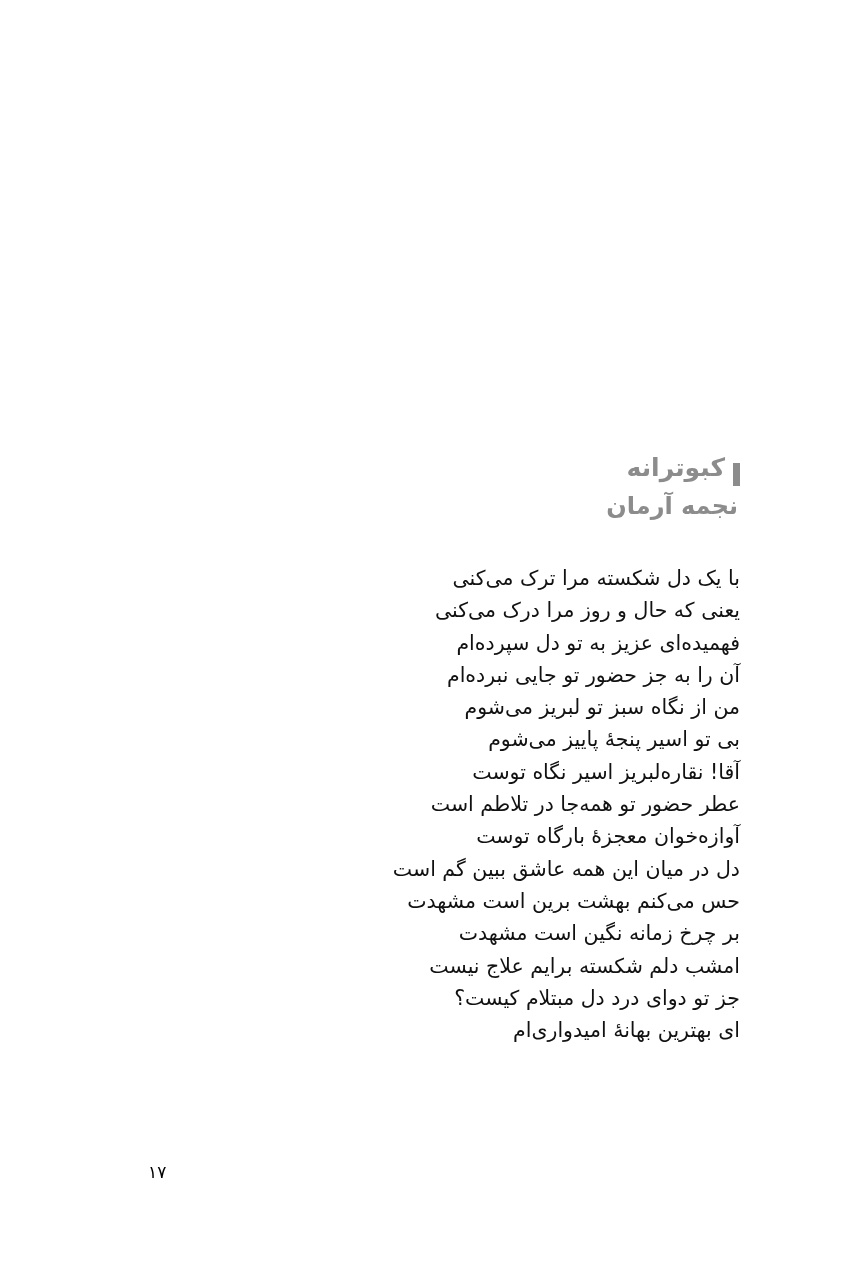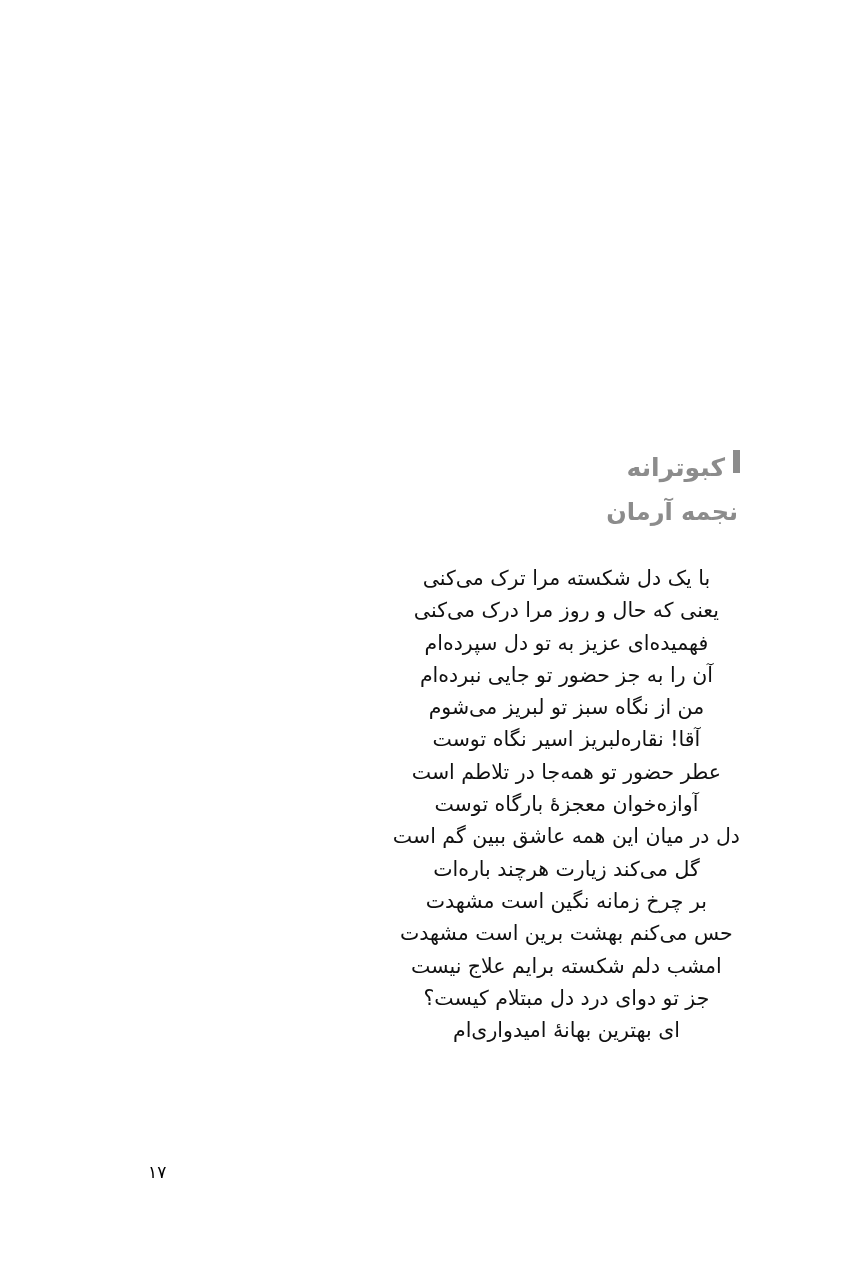--- a/index.html
+++ b/index.html
@@ -15,48 +15,48 @@
     position: absolute;
     right: 117px;
     top: 450px;
     direction: rtl;
     text-align: right;
     color: #8c8c8c;
   }
   .title-row {
     display: flex;
     flex-direction: row;
-    align-items: flex-start;
+    align-items: flex-end;
     gap: 8px;
     height: 36px;
   }
   .title-bar {
     width: 7px; height: 23px;
     background: #8c8c8c;
     display: inline-block;
   }
   .title {
     font-size: 25px;
     font-weight: bold;
     letter-spacing: 1px;
     line-height: 36px;
   }
   .author {
     font-size: 24px;
     font-weight: bold;
     line-height: 36px;
-    margin-top: 8px;
+    margin-top: 2px;
     padding-right: 2px;
   }
   .poem {
     position: absolute;
     right: 117px;
     top: 562px;
     direction: rtl;
-    text-align: center;
+    text-align: right;
     color: #111111;
     font-size: 20.5px;
     line-height: 32.3px;
     white-space: nowrap;
   }
   .poem-line { display: block; }
   .page-number {
     position: absolute;
     left: 148px;
     top: 1162px;
@@ -76,27 +76,27 @@
     </div>
     <div class="author">نجمه آرمان</div>
   </div>
 
   <div class="poem">
     <span class="poem-line">با یک دل شکسته مرا ترک می‌کنی</span>
     <span class="poem-line">یعنی که حال و روز  مرا درک می‌کنی</span>
     <span class="poem-line">فهمیده‌ای عزیز به تو دل سپرده‌ام</span>
     <span class="poem-line">آن را به جز حضور تو جایی نبرده‌ام</span>
     <span class="poem-line">من از نگاه سبز تو لبریز می‌شوم</span>
+    <span class="poem-line">بی تو اسیر پنجهٔ پاییز می‌شوم</span>
     <span class="poem-line">آقا! نقاره‌لبریز اسیر نگاه توست</span>
     <span class="poem-line">عطر حضور تو همه‌جا در تلاطم است</span>
     <span class="poem-line">آوازه‌خوان معجزهٔ بارگاه توست</span>
     <span class="poem-line">دل در میان این همه عاشق ببین گم است</span>
-    <span class="poem-line">گل می‌کند زیارت هرچند باره‌ات</span>
+    <span class="poem-line">حس می‌کنم بهشت برین است مشهدت</span>
     <span class="poem-line">بر چرخ زمانه نگین است مشهدت</span>
-    <span class="poem-line">حس می‌کنم بهشت برین است مشهدت</span>
     <span class="poem-line">امشب دلم شکسته برایم علاج نیست</span>
     <span class="poem-line">جز تو دوای درد دل مبتلام کیست؟</span>
     <span class="poem-line">ای بهترین بهانهٔ امیدواری‌ام</span>
   </div>
 
   <div class="page-number">۱۷</div>
 
 </div>
 
 </body></html>

